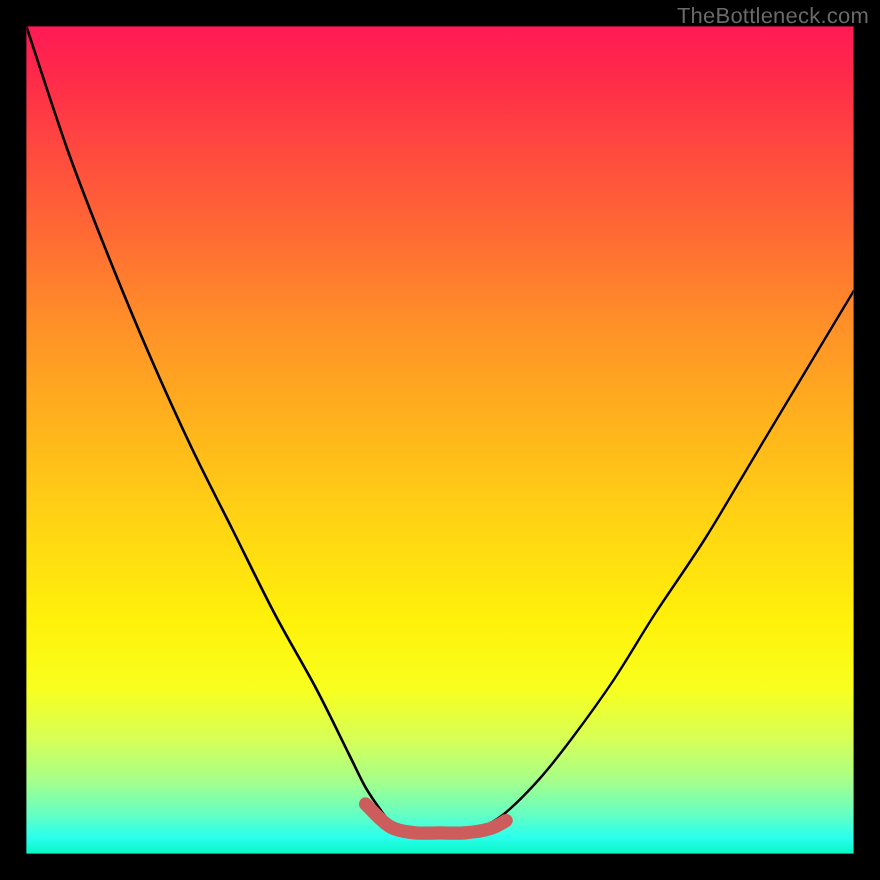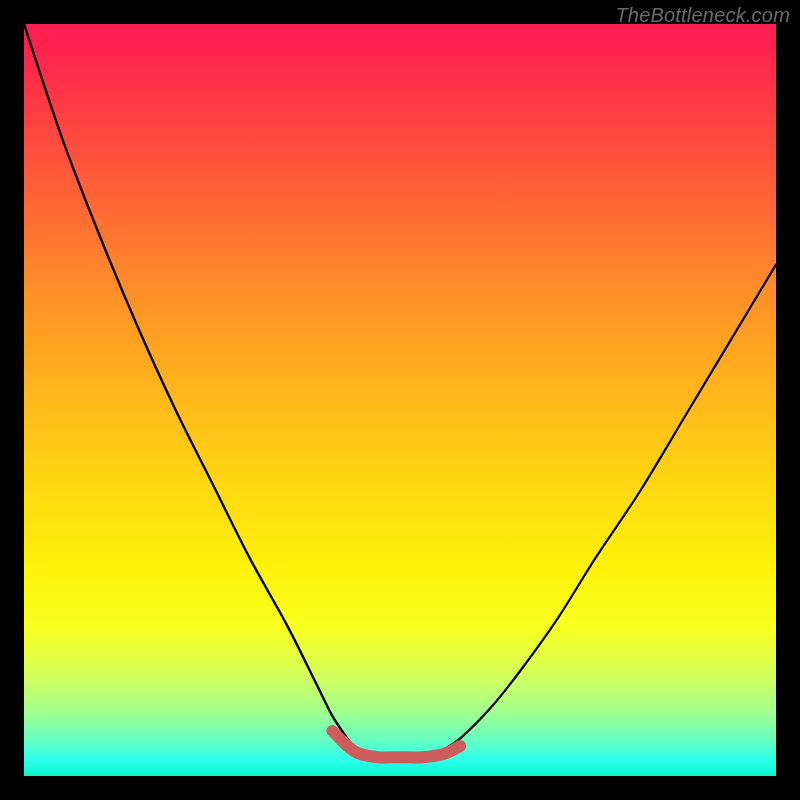--- a/index.html
+++ b/index.html
@@ -45,21 +45,20 @@
   }
   .watermark {
     position: absolute;
     top: 4px;
     right: 10px;
     color: #6a6a6a;
     font-size: 20px;
     font-weight: 500;
     letter-spacing: 0.2px;
     user-select: none;
-    font-style: italic;
   }
   svg.curves {
     position: absolute;
     left: 0;
     top: 0;
     width: 752px;
     height: 752px;
   }
 </style>
 </head>

